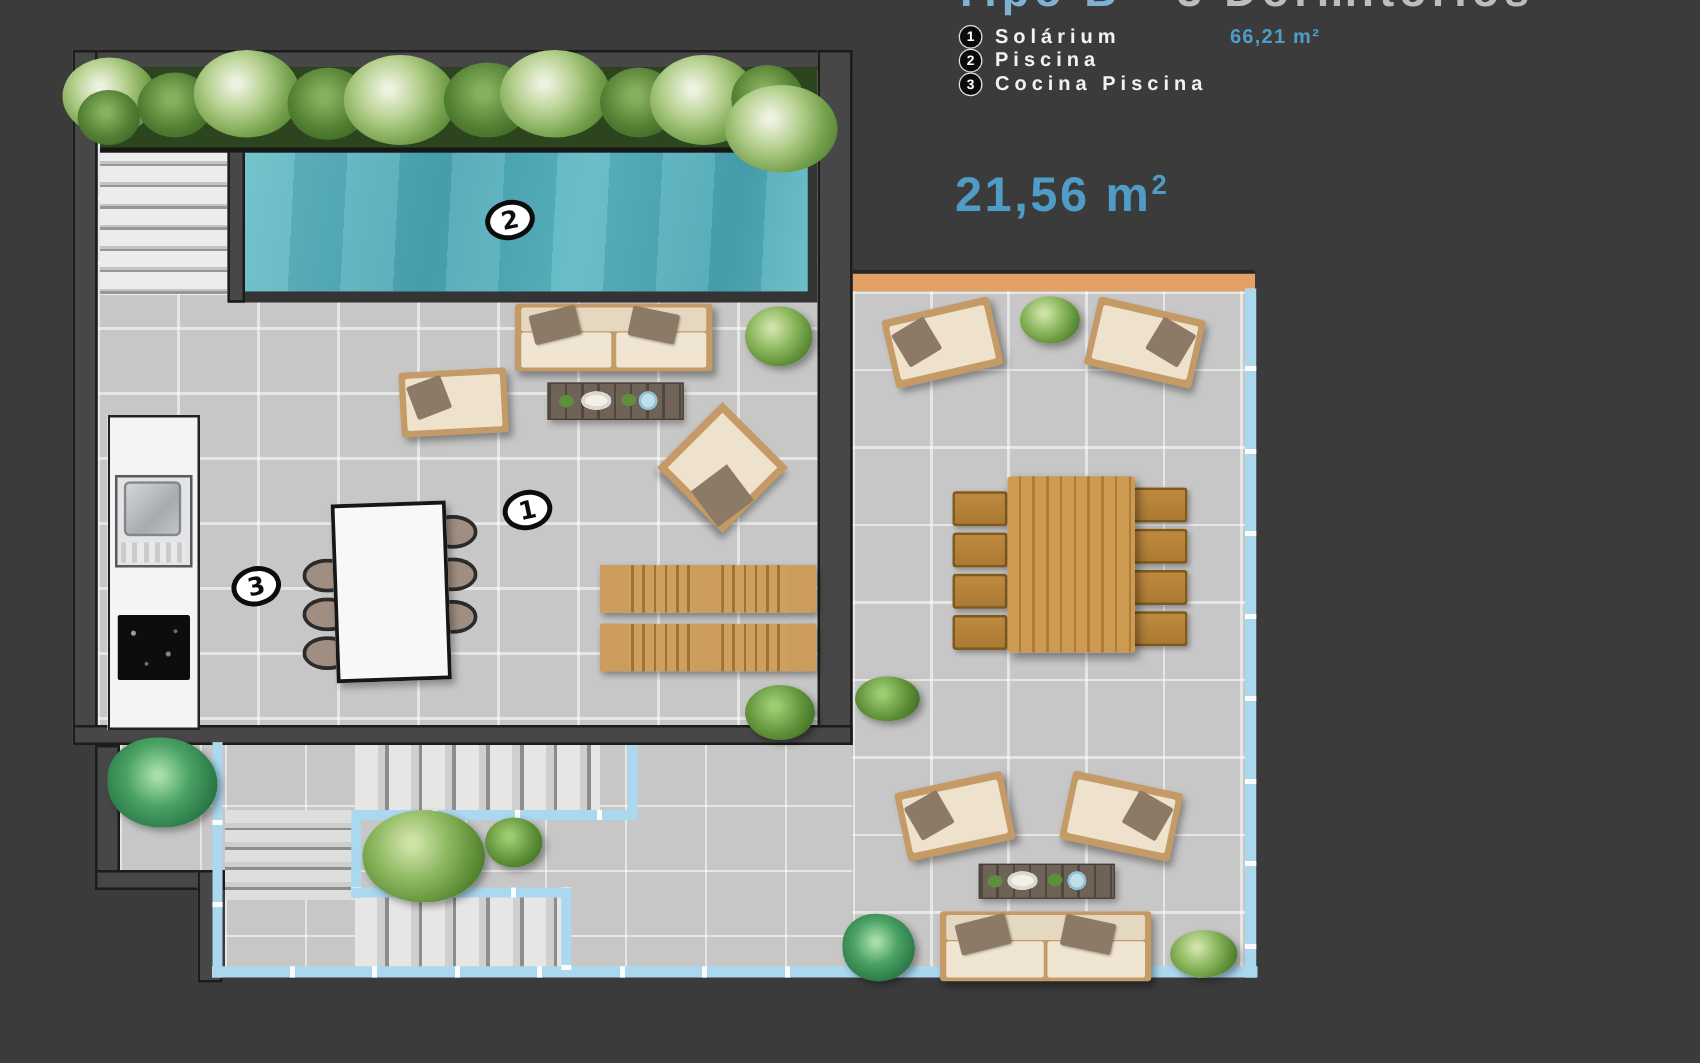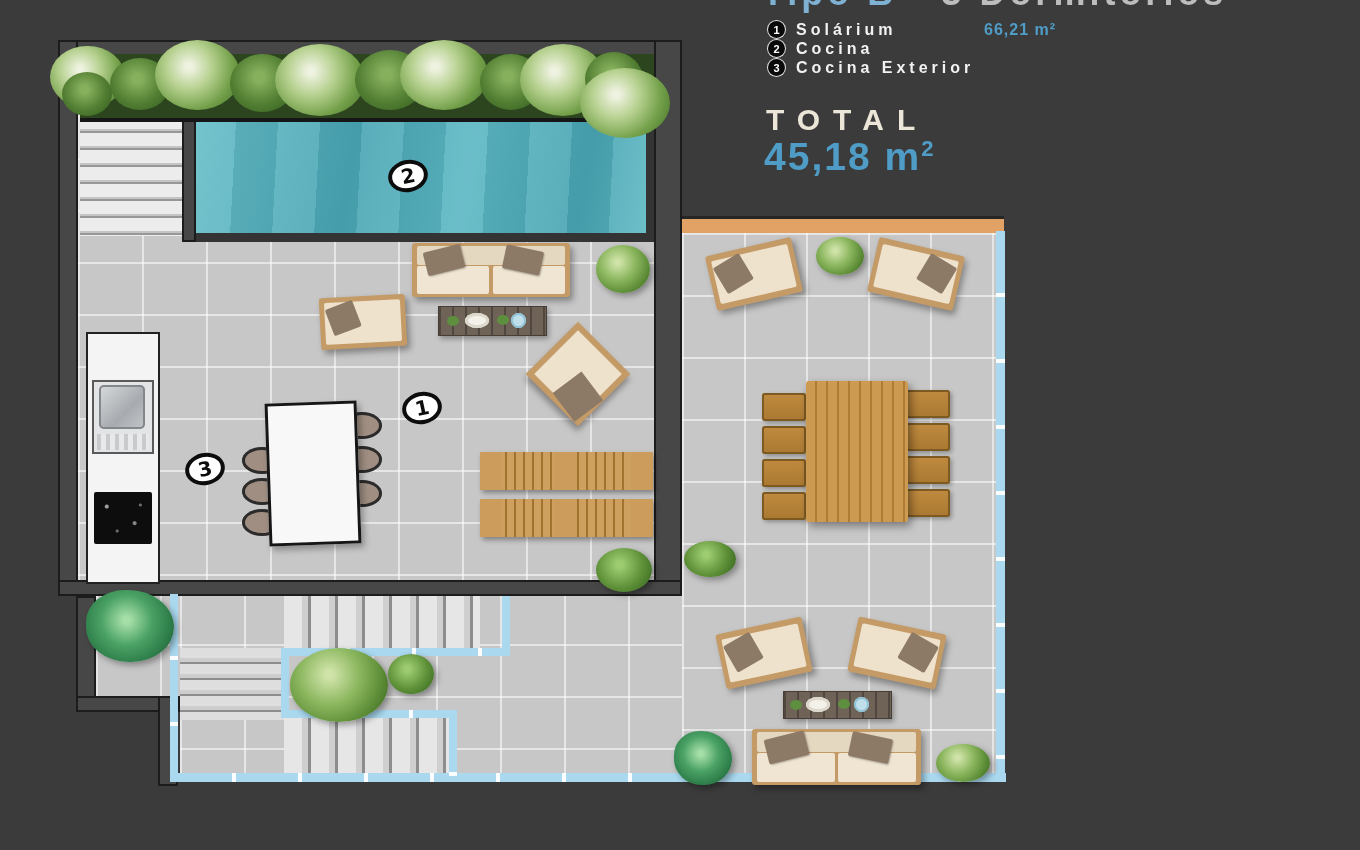--- a/index.html
+++ b/index.html
@@ -264,29 +264,28 @@
   </div>
 
   <div class="legend">
     <div class="lrow">
       <span class="lbadge">1</span>
       <span>Solárium</span>
       <span class="lvalue">66,21 m²</span>
     </div>
     <div class="lrow">
       <span class="lbadge">2</span>
-      <span>Cocina</span>
+      <span>Piscina</span>
       <span class="lvalue"></span>
     </div>
     <div class="lrow">
       <span class="lbadge">3</span>
-      <span>Cocina Exterior</span>
+      <span>Cocina Piscina</span>
       <span class="lvalue"></span>
     </div>
   </div>
 
-  <div class="total-label">TOTAL</div>
   <div class="total-value">
-    <span>45,18</span>
+    <span>21,56</span>
     <span>m</span><sup>2</sup>
   </div>
 
 </div>
 
 </body></html>

